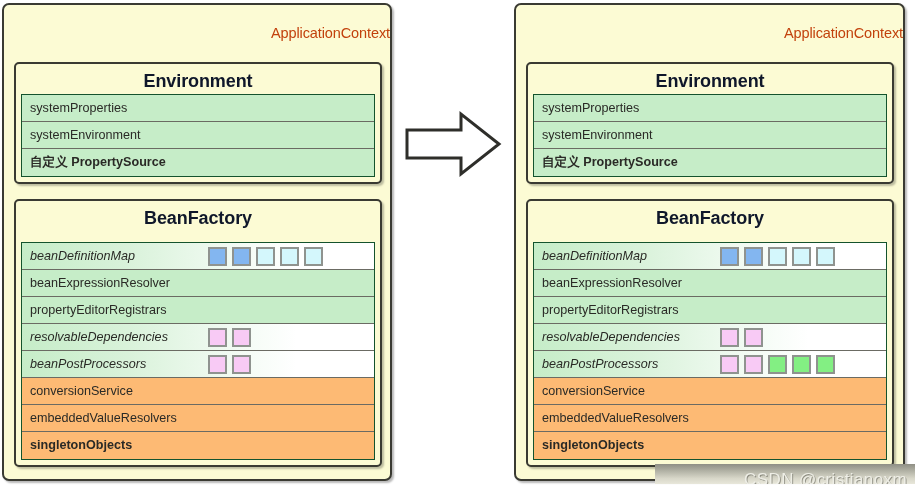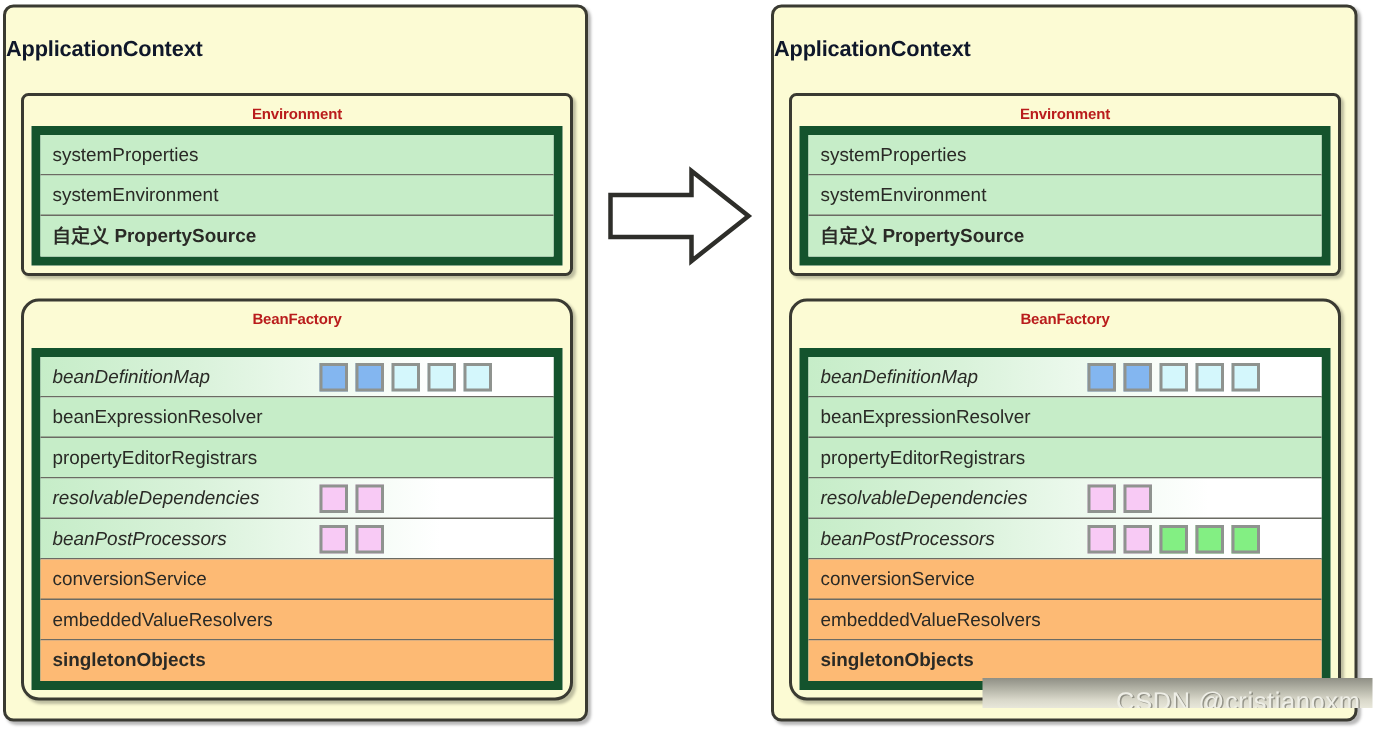--- a/index.html
+++ b/index.html
@@ -21,69 +21,68 @@
     background: #fcfbd4;
     border: 2px solid #3a3a32;
     border-radius: 7px;
     box-sizing: border-box;
     box-shadow: 2px 2px 2px rgba(0,0,0,0.28);
   }
   #panel-left  { left: 2px;   top: 3px; width: 390px; height: 478px; }
   #panel-right { left: 514px; top: 3px; width: 391px; height: 478px; }
 
   .panel-title {
-    text-align: left;
-    font-weight: bold;
+    text-align: right;
+    font-weight: normal;
     font-size: 14.5px;
-    color: #0f172a;
+    color: #c2410c;
     margin-top: 20px;
     margin-bottom: 12px;
     letter-spacing: -0.1px;
   }
 
   
   .group {
     position: absolute;
     background: #fcfbd4;
     border: 2px solid #3a3a32;
     border-radius: 5px;
     box-sizing: border-box;
     box-shadow: 2px 2px 2px rgba(0,0,0,0.25);
   }
   .group-title {
     text-align: center;
     font-weight: bold;
-    font-size: 10px;
-    color: #b91c1c;
+    font-size: 18px;
+    color: #0f172a;
     padding-top: 7px;
     padding-bottom: 7px;
     letter-spacing: -0.1px;
   }
 
   .env-group {
     left: 10px;
     width: 368px;
     top: 57px;
     height: 122px;
   }
   .bf-group {
     left: 10px;
     width: 368px;
     top: 194px;
     height: 268px;
-    border-radius: 12px;
   }
 
   
   .rows {
     position: absolute;
     left: 5px;
     right: 5px;
     bottom: 5px;
-    border: 6px solid #14532d;
+    border: 1px solid #14532d;
     box-sizing: border-box;
     background: #ffffff;
   }
   .row {
     position: relative;
     height: 27px;
     line-height: 27px;
     border-bottom: 1px solid #6b6b63;
     box-sizing: border-box;
     font-size: 12.6px;
@@ -127,21 +126,21 @@
     left: 403px;
     top: 108px;
     width: 100px;
     height: 72px;
   }
 
   
   #watermark {
     position: absolute;
     left: 655px;
-    top: 452px;
+    top: 464px;
     width: 260px;
     height: 20px;
     background: linear-gradient(to bottom, #8f8f85 0%, #b5b5a8 38%, #d8d7c9 72%, #e8e7da 100%);
     overflow: hidden;
   }
   #watermark .wm-text {
     position: absolute;
     right: 8px;
     top: 6px;
     font-size: 17px;

